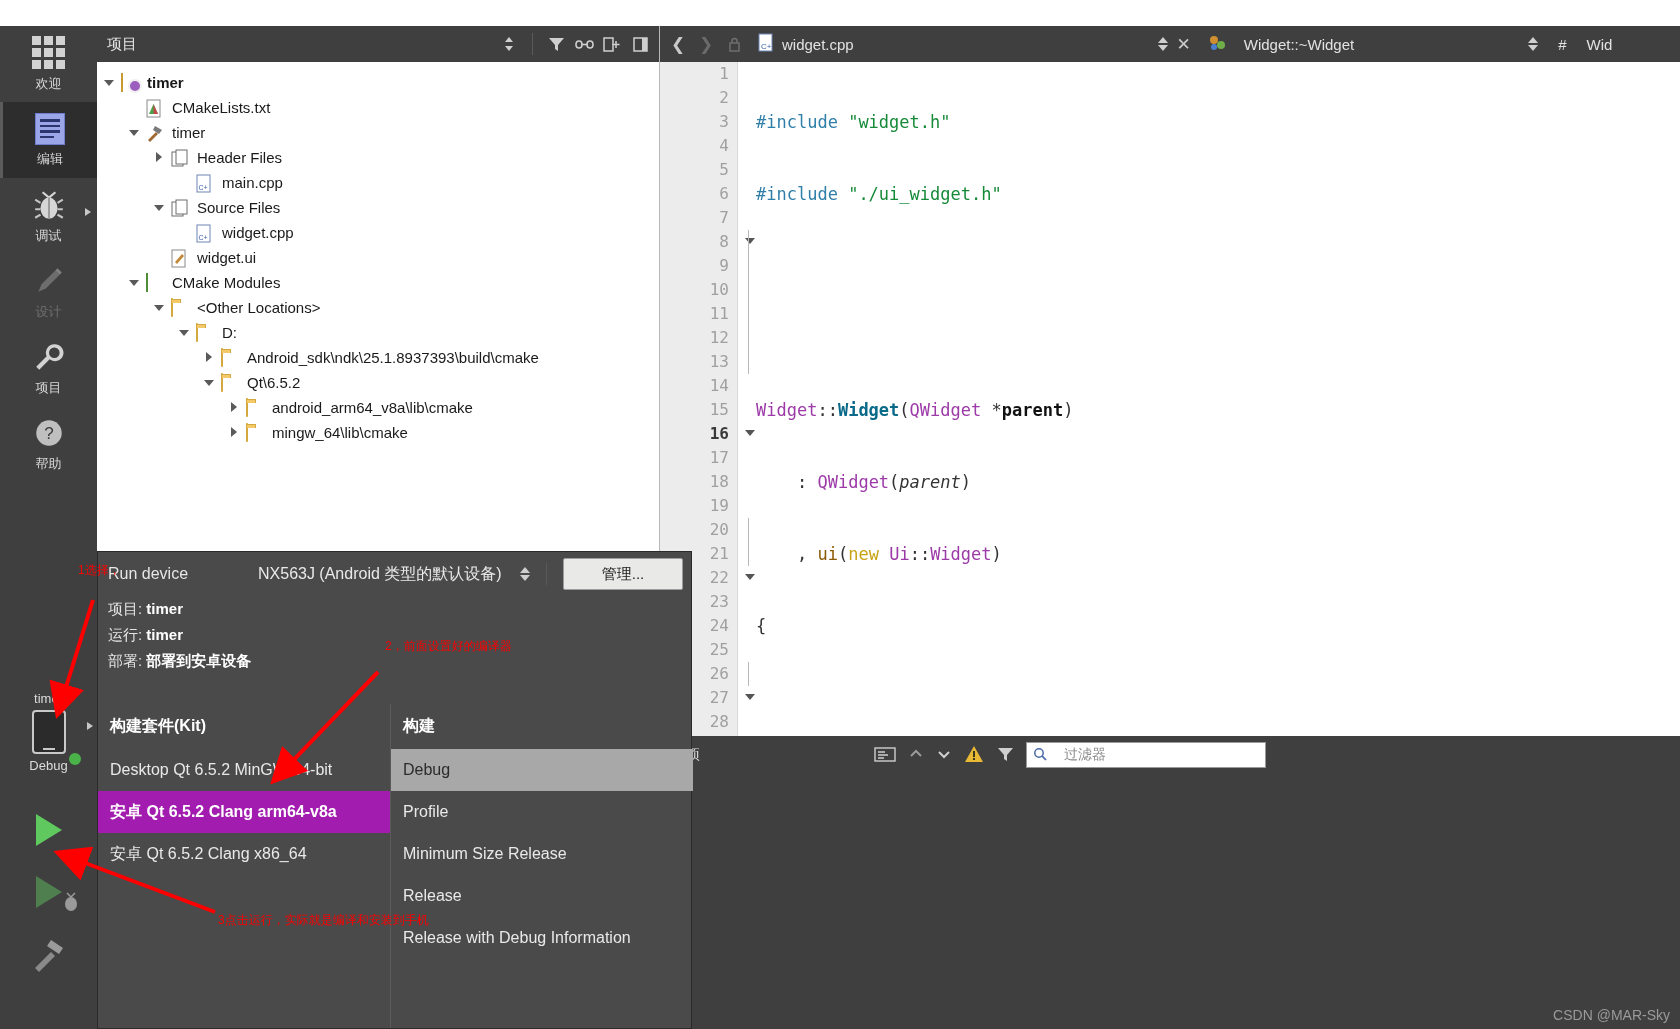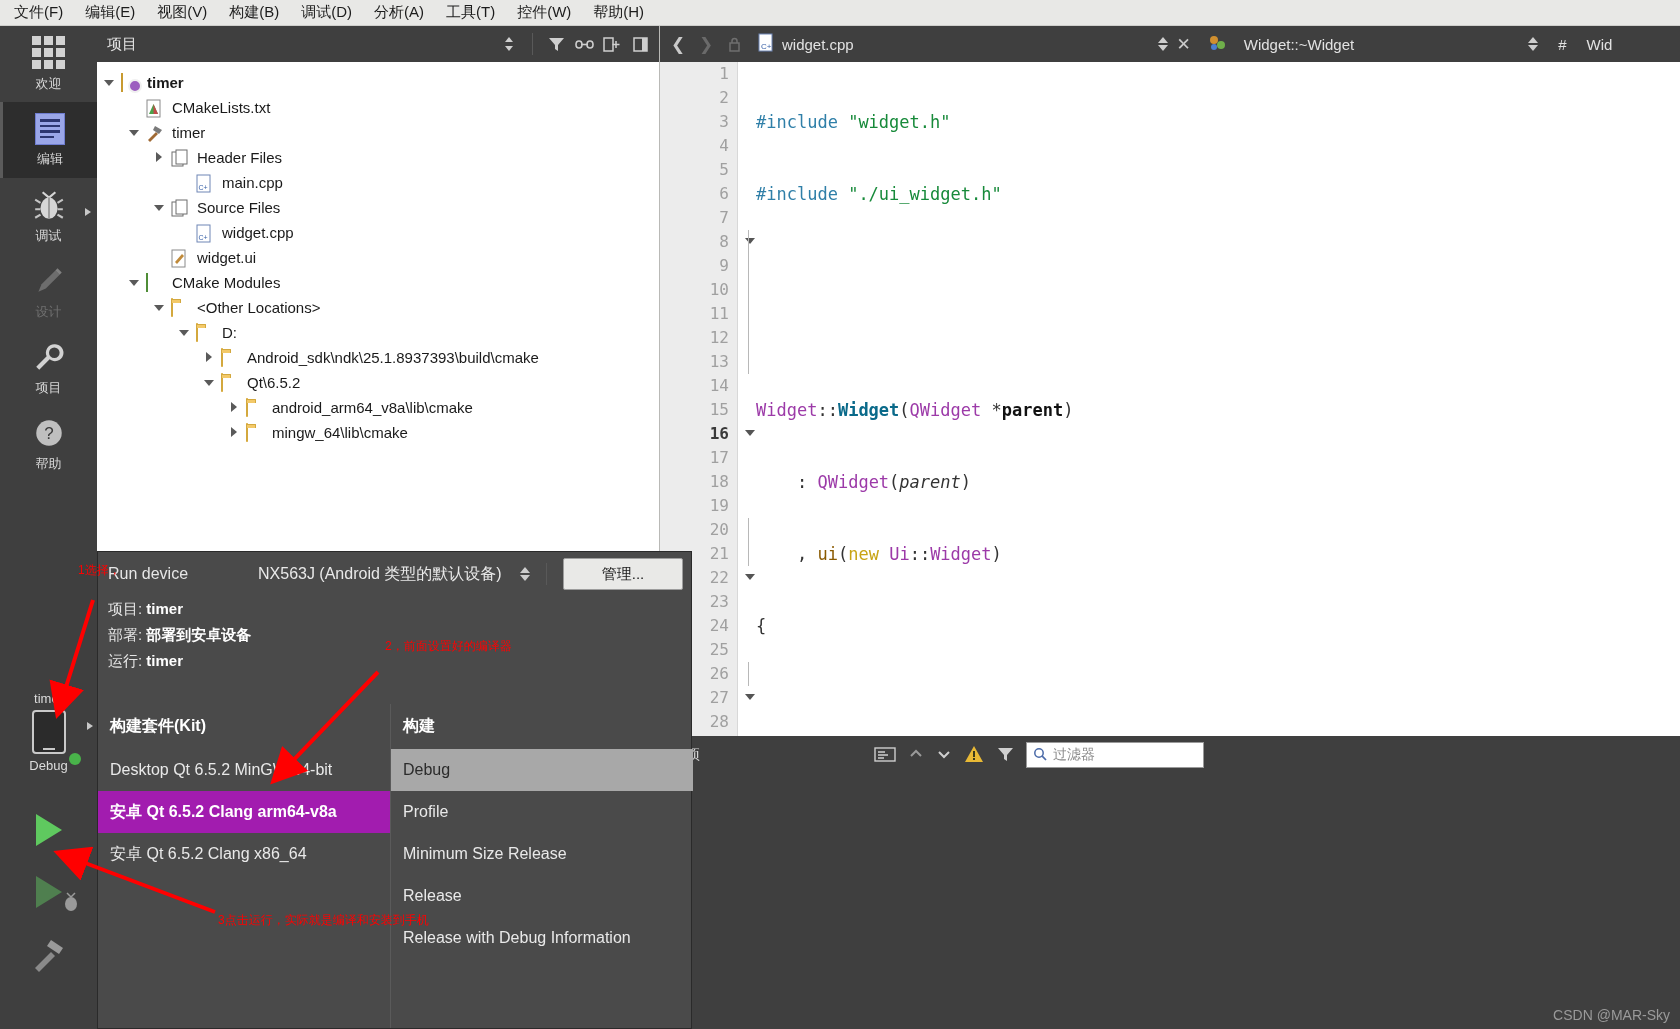--- a/index.html
+++ b/index.html
@@ -120,22 +120,22 @@
   .op  { color:#333; }
   .blockbar { position:absolute; left:88px; width:1px; background:#b8b8b8; }
 
   
   .botbar {
     position: absolute; left: 660px; top: 736px; width: 1020px; height: 38px;
     background:#3f3f3f; display:flex; align-items:center; gap:12px; padding-left:10px;
     color:#d4d4d4; font-size:14px;
   }
   .filterbox {
-    width:178px; height:26px; background:#fff; border:1px solid #9a9a9a;
-    display:flex;align-items:center; gap:6px; padding:0 6px; color:#8a8a8a; font-size:14px;
+    width:240px; height:26px; background:#fff; border:1px solid #9a9a9a;
+    display:flex;align-items:center; gap:17px; padding:0 6px; color:#8a8a8a; font-size:14px;
   }
   .darkfill { position:absolute; left:660px; top:774px; width:1020px; height:255px; background:#3f3f3f; }
 
   
   .kitpopup {
     position:absolute; left:97px; top:551px; width:595px; height:478px;
     background:#4a4a4a; color:#e8e8e8; border:1px solid #2a2a2a;
   }
   .devrow { display:flex; align-items:center; height:44px; padding:0 8px 0 10px; gap:10px; }
   .devlabel { font-size:16px; color:#e6e6e6; width:140px; }
@@ -172,31 +172,20 @@
 
   .watermark { position:absolute; right:10px; bottom:6px; color:#9a9a9a; font-size:14px; }
 
   .scrollthumb { position:absolute; left:97px; top:310px; width:5px; height:120px; background:#2f2f2f; }
 </style>
 </head>
 <body>
 
 <div id="app">
 
-  <div class="menubar">
-    <span class="mi">文件(F)</span>
-    <span class="mi">编辑(E)</span>
-    <span class="mi">视图(V)</span>
-    <span class="mi">构建(B)</span>
-    <span class="mi">调试(D)</span>
-    <span class="mi">分析(A)</span>
-    <span class="mi">工具(T)</span>
-    <span class="mi">控件(W)</span>
-    <span class="mi">帮助(H)</span>
-  </div>
 
   <div class="activitybar">
     <div class="act">
       <span class="ic ic-grid">
         <i></i>
           <i></i>
           <i></i>
           <i></i>
           <i></i>
           <i></i>
@@ -570,26 +559,26 @@
           <i class="dn"></i>
         </span>
       <span class="sep"></span>
       <span class="managebtn">管理...</span>
     </div>
     <div class="metarow">
       <span>项目:</span>
       <b>timer</b>
     </div>
     <div class="metarow">
+      <span>运行:</span>
+      <b>timer</b>
+    </div>
+    <div class="metarow">
       <span>部署:</span>
       <b>部署到安卓设备</b>
-    </div>
-    <div class="metarow">
-      <span>运行:</span>
-      <b>timer</b>
     </div>
     <div class="kitcols">
       <div class="kitcol left">
         <div class="colhead">构建套件(Kit)</div>
         <div id="kit-list">
             <div class="kitem">Desktop Qt 6.5.2 MinGW 64-bit</div>
             <div class="kitem sel">安卓 Qt 6.5.2 Clang arm64-v8a</div>
             <div class="kitem">安卓 Qt 6.5.2 Clang x86_64</div>
           </div>
       </div>

